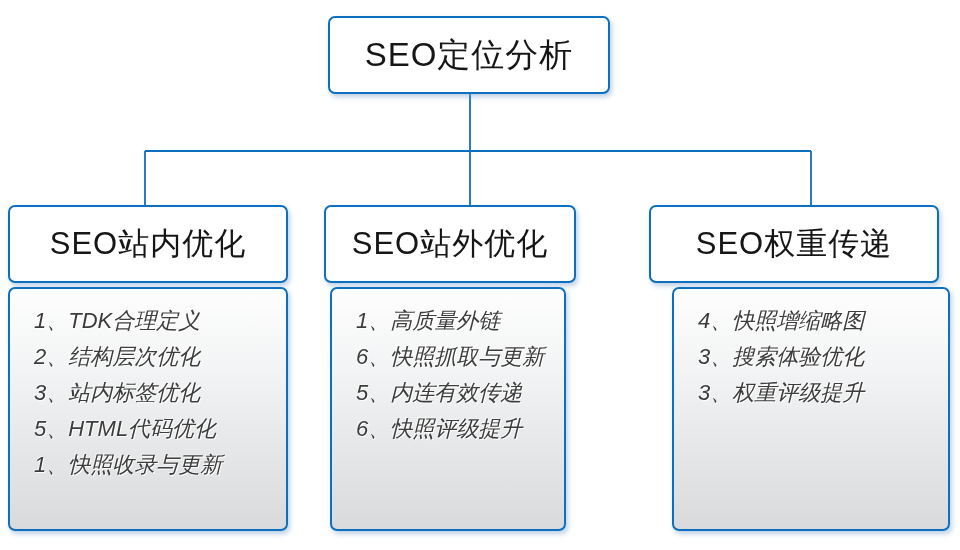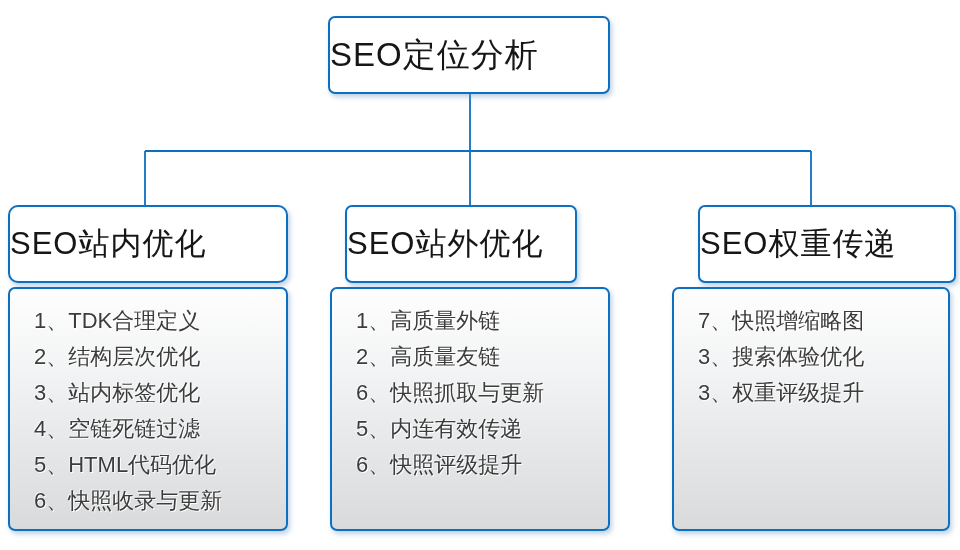--- a/index.html
+++ b/index.html
@@ -8,52 +8,54 @@
 
   .connectors { position: absolute; left: 0; top: 0; width: 960px; height: 550px; pointer-events: none; }
 
   .node {
     position: absolute;
     background: #ffffff;
     border: 2px solid #0d6fc0;
     border-radius: 7px;
     display: flex;
     align-items: center;
+    justify-content: center;
     box-shadow: 2px 3px 5px rgba(110, 150, 195, 0.45);
   }
 
   .root-node {
     left: 328px; top: 16px; width: 282px; height: 78px;
     font-size: 33px; color: #161616; letter-spacing: 1px;
   }
 
   .branch-header { top: 205px; height: 78px; font-size: 31px; color: #161616; letter-spacing: 1px; }
-  .branch-header.col-0 { left: 8px;   width: 280px; border-radius: 10px; }
-  .branch-header.col-1 { left: 345px; width: 232px; }
-  .branch-header.col-2 { left: 698px; width: 258px; }
+  .branch-header.col-0 { left: 8px;   width: 280px; }
+  .branch-header.col-1 { left: 324px; width: 252px; }
+  .branch-header.col-2 { left: 649px; width: 290px; }
 
   .branch-list {
     position: absolute;
     top: 287px; height: 244px;
     background: linear-gradient(180deg, #fefefe 0%, #f2f3f4 35%, #d9dadc 100%);
     border: 2px solid #0d6fc0;
     border-radius: 7px;
     box-shadow: 2px 3px 5px rgba(110, 150, 195, 0.45);
     padding: 14px 6px 0 24px;
   }
   .branch-list.col-0 { left: 8px;   width: 280px; }
-  .branch-list.col-1 { left: 330px; width: 280px; }
+  .branch-list.col-1 { left: 330px; width: 236px; }
   .branch-list.col-2 { left: 672px; width: 278px; }
 
   .list-item {
     font-size: 22px;
     line-height: 36px;
     color: #3c3c3c;
     white-space: nowrap;
     text-shadow: 1px 1px 0 rgba(255,255,255,0.95), -1px -1px 0 rgba(255,255,255,0.55);
+    font-style: italic;
   }
 </style>
 </head>
 <body>
 
 <svg class="connectors" viewBox="0 0 960 550" xmlns="http://www.w3.org/2000/svg">
   <line x1="470" y1="94" x2="470" y2="206" stroke="#0d6fc0" stroke-width="1.8"></line>
   <line x1="145" y1="151" x2="811" y2="151" stroke="#0d6fc0" stroke-width="1.8"></line>
   <line x1="145" y1="151" x2="145" y2="206" stroke="#0d6fc0" stroke-width="1.8"></line>
   <line x1="811" y1="151" x2="811" y2="206" stroke="#0d6fc0" stroke-width="1.8"></line>
@@ -63,36 +65,34 @@
   <span>SEO定位分析</span>
 </div>
 
 <div class="node branch-header col-0">
   <span>SEO站内优化</span>
 </div>
 <div class="branch-list col-0">
   <div class="list-item">1、TDK合理定义</div>
   <div class="list-item">2、结构层次优化</div>
   <div class="list-item">3、站内标签优化</div>
-  <div class="list-item">4、空链死链过滤</div>
   <div class="list-item">5、HTML代码优化</div>
-  <div class="list-item">6、快照收录与更新</div>
+  <div class="list-item">1、快照收录与更新</div>
 </div>
 
 <div class="node branch-header col-1">
   <span>SEO站外优化</span>
 </div>
 <div class="branch-list col-1">
   <div class="list-item">1、高质量外链</div>
-  <div class="list-item">2、高质量友链</div>
   <div class="list-item">6、快照抓取与更新</div>
   <div class="list-item">5、内连有效传递</div>
   <div class="list-item">6、快照评级提升</div>
 </div>
 
 <div class="node branch-header col-2">
   <span>SEO权重传递</span>
 </div>
 <div class="branch-list col-2">
-  <div class="list-item">7、快照增缩略图</div>
+  <div class="list-item">4、快照增缩略图</div>
   <div class="list-item">3、搜索体验优化</div>
   <div class="list-item">3、权重评级提升</div>
 </div>
 
 </body></html>

